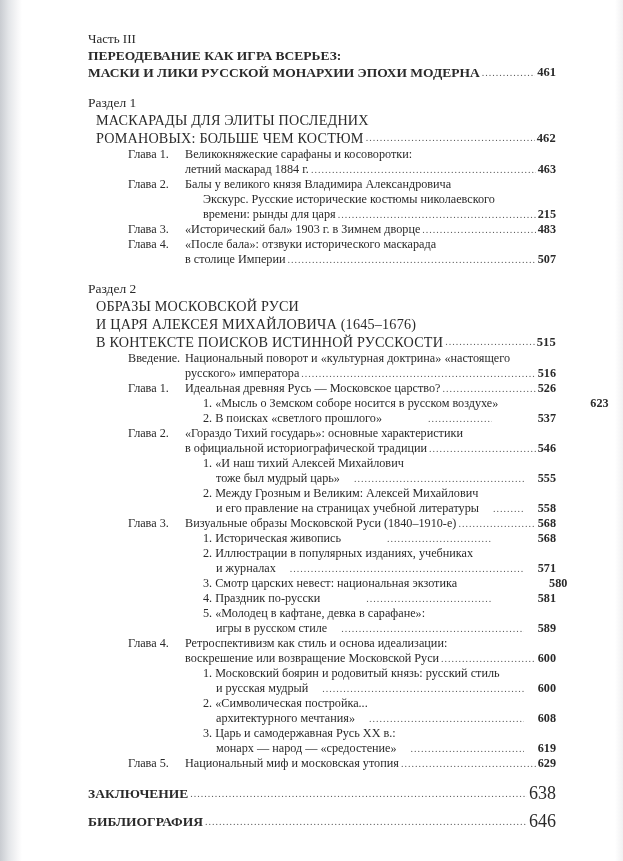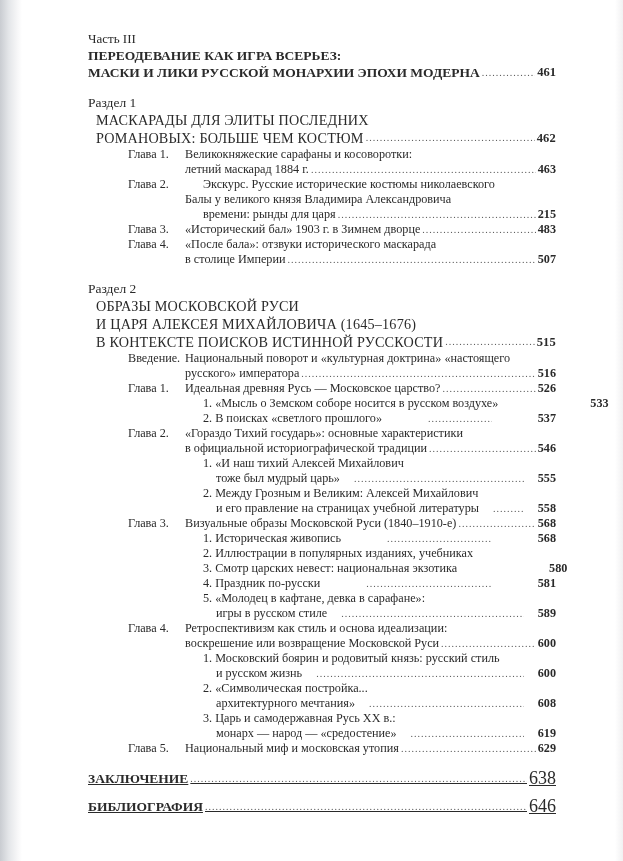--- a/index.html
+++ b/index.html
@@ -52,21 +52,21 @@
   .ch { padding-left: 40px; }
   .ch .row { display: flex; }
   .ch .lbl { width: 57px; flex: 0 0 57px; font-size: 12.2px; line-height: 15px; }
   .ch .body { flex: 1 1 auto; min-width: 0; }
   .ind-sub { padding-left: 18px; gap: 44px; }
   .ind-sub-cont { padding-left: 31px; gap: 12px; }
   .ind-exc { padding-left: 18px; }
 
   
   .end { margin-top: 14px; }
-  .end .line { font-weight: bold; font-size: 13.5px; line-height: 17px; margin-bottom: 11px; text-decoration: underline; }
+  .end .line { font-weight: bold; font-size: 13.5px; line-height: 17px; margin-bottom: 11px; }
   .end .line .pg { font-weight: normal; font-size: 18px; }
   .end .line .dots { font-weight: normal; }
 </style>
 </head>
 <body>
 
 <div class="binding-shadow"></div>
 <div class="right-band"></div>
 
 <div class="page">
@@ -105,25 +105,25 @@
               <span class="pg">463</span>
             </div>
           </div>
         </div>
       </div>
 
       <div class="ch">
         <div class="row">
           <div class="lbl">Глава 2.</div>
           <div class="body">
+            <div class="line">
+                <span class="txt">Балы у великого князя Владимира Александровича</span>
+              </div>
             <div class="line ind-exc">
                 <span class="txt">Экскурс. Русские исторические костюмы николаевского</span>
-              </div>
-            <div class="line">
-                <span class="txt">Балы у великого князя Владимира Александровича</span>
               </div>
             <div class="line ind-exc">
               <span class="txt">времени: рынды для царя</span>
               <span class="dots"></span>
               <span class="pg">215</span>
             </div>
           </div>
         </div>
       </div>
 
@@ -191,21 +191,21 @@
           <div class="lbl">Глава 1.</div>
           <div class="body">
             <div class="line">
               <span class="txt">Идеальная древняя Русь — Московское царство?</span>
               <span class="dots"></span>
               <span class="pg">526</span>
             </div>
             <div class="line ind-sub">
               <span class="txt"><span>1.</span>&nbsp;<span>«Мысль о Земском соборе носится в русском воздухе»</span></span>
               <span class="dots"></span>
-              <span class="pg">533</span>
+              <span class="pg">623</span>
             </div>
             <div class="line ind-sub">
               <span class="txt"><span>2.</span>&nbsp;<span>В поисках «светлого прошлого»</span></span>
               <span class="dots"></span>
               <span class="pg">537</span>
             </div>
           </div>
         </div>
       </div>
 
@@ -251,20 +251,25 @@
               <span class="pg">568</span>
             </div>
             <div class="line ind-sub">
               <span class="txt"><span>1.</span>&nbsp;<span>Историческая живопись</span></span>
               <span class="dots"></span>
               <span class="pg">568</span>
             </div>
             <div class="line ind-sub">
                 <span class="txt"><span>2.</span>&nbsp;<span>Иллюстрации в популярных изданиях, учебниках</span></span>
               </div>
+            <div class="line ind-sub-cont">
+              <span class="txt">и журналах</span>
+              <span class="dots"></span>
+              <span class="pg">571</span>
+            </div>
             <div class="line ind-sub">
               <span class="txt"><span>3.</span>&nbsp;<span>Смотр царских невест: национальная экзотика</span></span>
               <span class="dots"></span>
               <span class="pg">580</span>
             </div>
             <div class="line ind-sub">
               <span class="txt"><span>4.</span>&nbsp;<span>Праздник по-русски</span></span>
               <span class="dots"></span>
               <span class="pg">581</span>
             </div>
@@ -289,21 +294,21 @@
               </div>
             <div class="line">
               <span class="txt">воскрешение или возвращение Московской Руси</span>
               <span class="dots"></span>
               <span class="pg">600</span>
             </div>
             <div class="line ind-sub">
                 <span class="txt"><span>1.</span>&nbsp;<span>Московский боярин и родовитый князь: русский стиль</span></span>
               </div>
             <div class="line ind-sub-cont">
-              <span class="txt">и русском жизнь</span>
+              <span class="txt">и русская мудрый</span>
               <span class="dots"></span>
               <span class="pg">600</span>
             </div>
             <div class="line ind-sub">
                 <span class="txt"><span>2.</span>&nbsp;<span>«Символическая постройка...</span></span>
               </div>
             <div class="line ind-sub-cont">
               <span class="txt">архитектурного мечтания»</span>
               <span class="dots"></span>
               <span class="pg">608</span>

